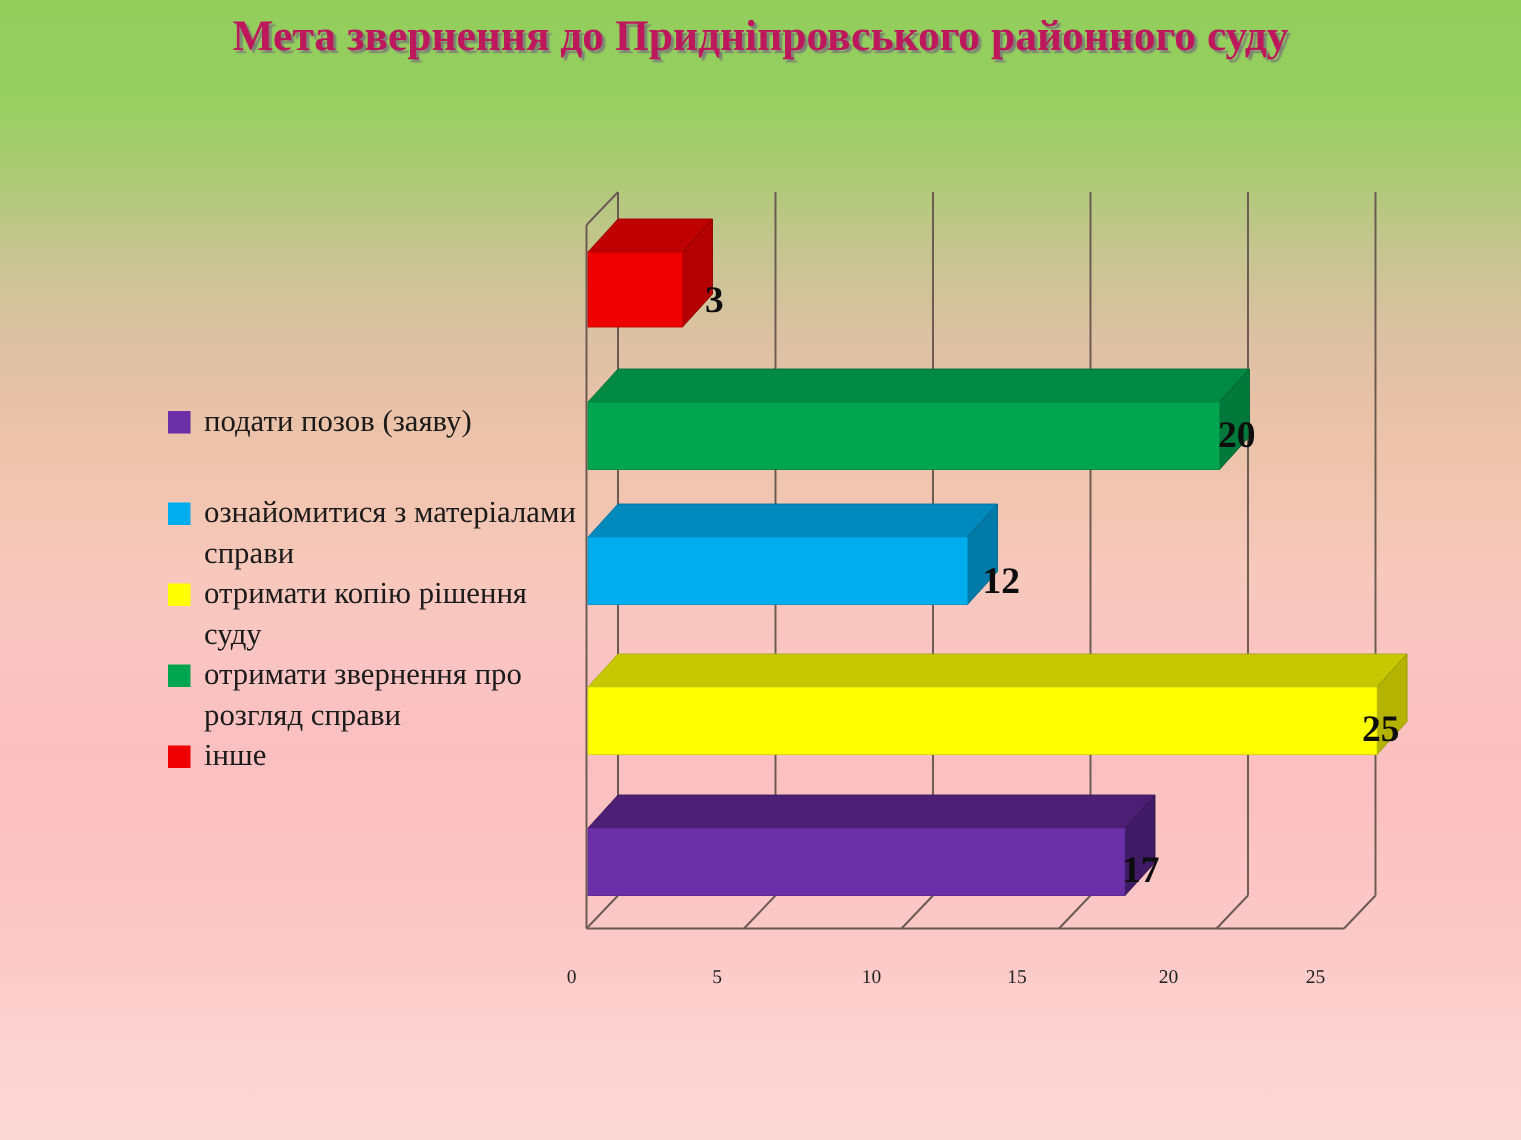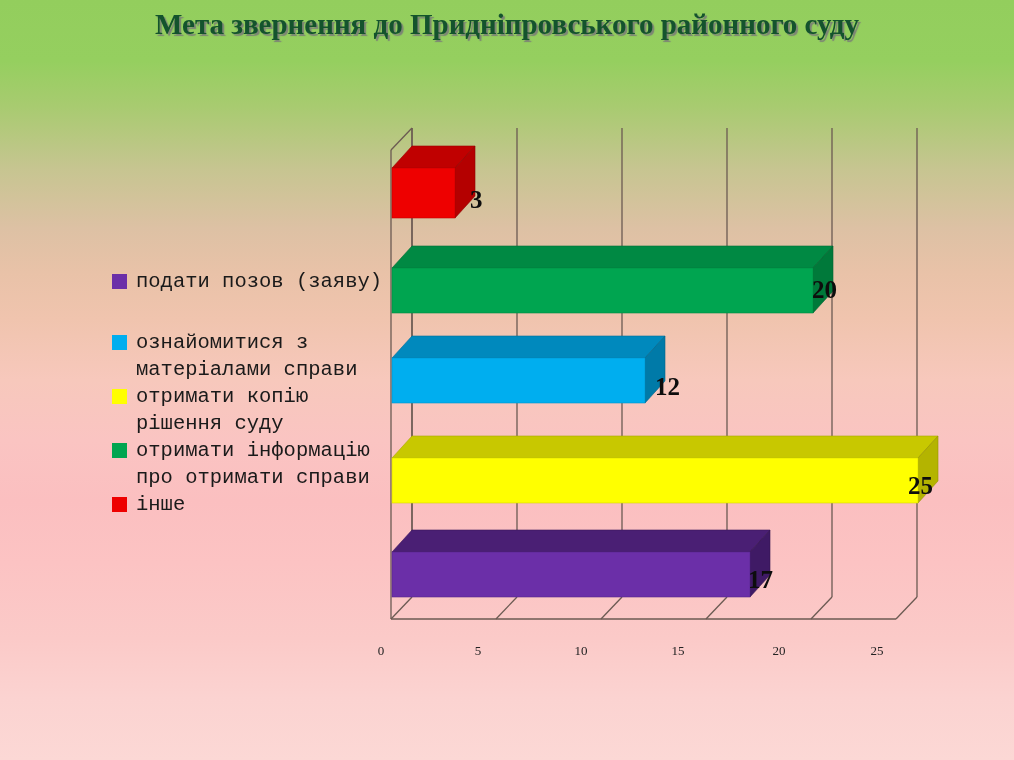--- a/index.html
+++ b/index.html
@@ -13,27 +13,27 @@
       #c6c590 22%, #ddc1a4 30%, #e9c2a8 36%,
       #f0c4ae 42%, #f7c8bc 50%, #fac4c2 58%,
       #fbbfc0 66%, #fcc3c3 74%, #fbcac8 84%,
       #fbd3d1 92%, #fcd8d5 100%);
   }
 
   #chart-title {
     position:absolute; left:0; top:6px; width:1014px;
     text-align:center;
     font-size:29px; font-weight:bold; line-height:1.28;
-    color:#14532d;
+    color:#be185d;
     text-shadow:2px 2px 1px rgba(120,120,120,.85);
     letter-spacing:0px;
   }
 
   
-  #legend { position:absolute; left:112px; top:268px; width:275px;font-family:Liberation Mono, monospace; }
+  #legend { position:absolute; left:112px; top:268px; width:275px; }
   .legend-row { display:flex; align-items:flex-start; margin-bottom:0px; }
   .legend-swatch {
     width:15px; height:15px; flex:0 0 15px; margin-top:6px; margin-right:9px;
   }
   .legend-label { font-size:20.5px; color:#1a1a1a; line-height:1.32; }
   .lg-gap { height:34px; }
 
   
   #plot { position:absolute; left:0; top:0; width:1014px; height:760px; }
   #plot svg { display:block; }
@@ -68,21 +68,21 @@
     <span class="legend-label">ознайомитися з матеріалами справи</span>
   </div>
 
   <div class="legend-row">
     <span class="legend-swatch" style="background:#ffff00"></span>
     <span class="legend-label">отримати копію рішення суду</span>
   </div>
 
   <div class="legend-row">
     <span class="legend-swatch" style="background:#00a550"></span>
-    <span class="legend-label">отримати інформацію про отримати справи</span>
+    <span class="legend-label">отримати звернення про розгляд справи</span>
   </div>
 
   <div class="legend-row">
     <span class="legend-swatch" style="background:#ee0000"></span>
     <span class="legend-label">інше</span>
   </div>
 
 </div>
 
 <div id="plot">

